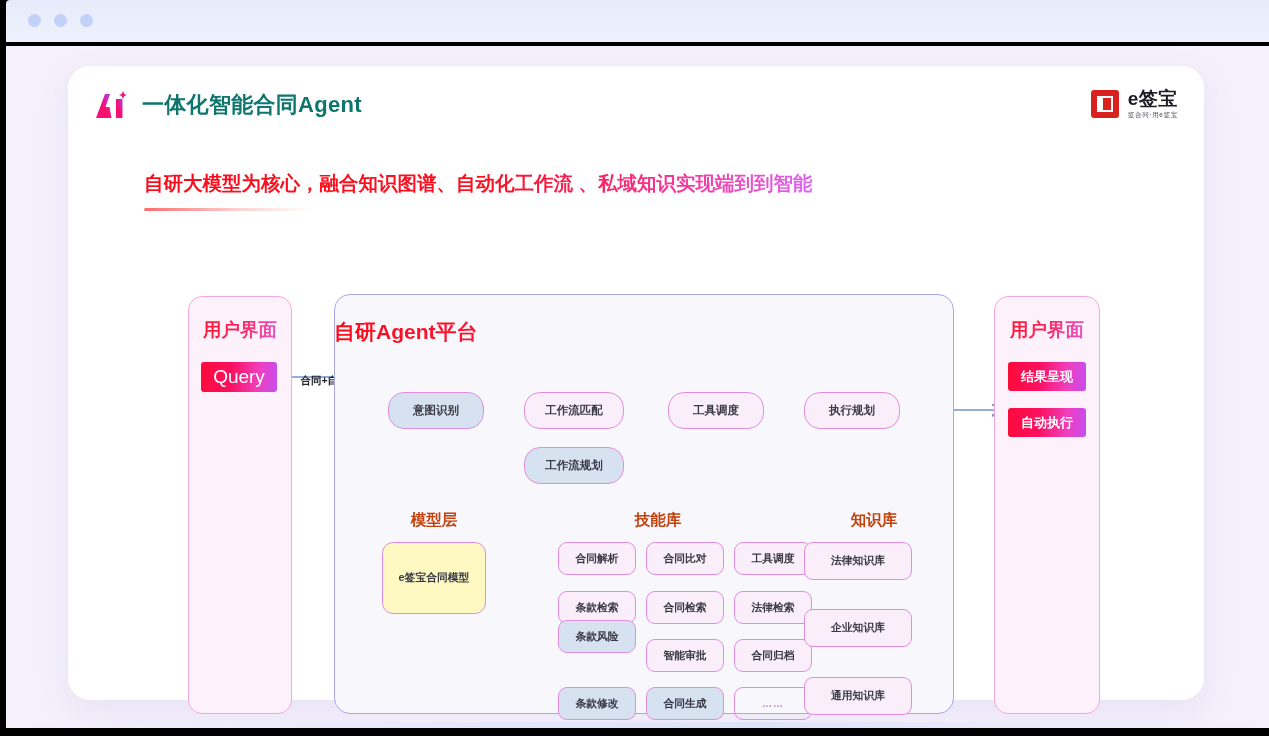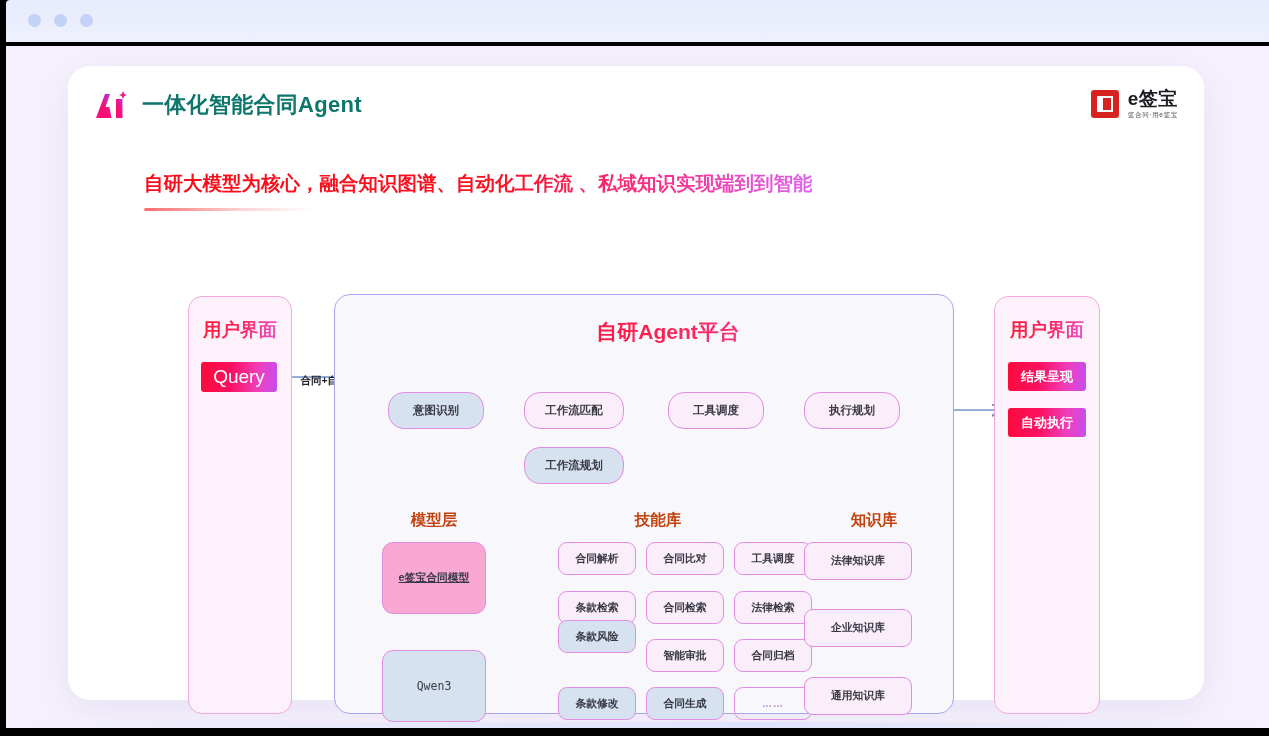--- a/index.html
+++ b/index.html
@@ -88,21 +88,21 @@
   .query-pill  { left: 133px; top: 296px; width: 76px; height: 30px; font-size:19px; font-weight:400;}
   .res-pill    { left: 940px; top: 296px; width: 78px; height: 29px; }
   .auto-pill   { left: 940px; top: 342px; width: 78px; height: 29px; }
 
   
   .agent-box {
     position: absolute; left: 266px; top: 228px; width: 620px; height: 420px;
     border: 1.5px solid #a9a6f0; border-radius: 16px; background: #f8f7fc;
   }
   .agent-title {
-    position: absolute; left: 266px; top: 252px; width: 668px; text-align: center;
+    position: absolute; left: 266px; top: 252px; width: 668px; text-align: left;
     font-size: 21px; font-weight: 700;
     background: linear-gradient(95deg,#fb0b19 0%, #fb2050 48%, #f256b4 80%, #e36ef0 100%);
     -webkit-background-clip: text; background-clip: text; color: transparent;
   }
 
   
   .node {
     position: absolute; border-radius: 16px; border: 1.3px solid #e38de0;
     display:flex; align-items:center; justify-content:center;
     font-size: 11.5px; font-weight: 700; color: #3a3a45; text-align:center;
@@ -128,21 +128,21 @@
   .ch-model { left: 296px; top: 444px; width: 140px; }
   .ch-skill { left: 490px; top: 444px; width: 200px; }
   .ch-know  { left: 716px; top: 444px; width: 180px; }
 
   
   .mbox {
     position: absolute; border-radius: 11px; border: 1.3px solid #e38de0;
     display:flex; align-items:center; justify-content:center; text-align:center;
     font-size: 10.8px; font-weight: 700; color: #3a3a45; padding: 0 12px; line-height: 1.45;
   }
-  .mbox.pink { background: #f9a8d4; text-decoration: underline; }
+  .mbox.pink { background: #fef9c3; }
   .mbox.blue { background: #d7e2f1; }
   .m-esign { left: 314px; top: 476px; width: 104px; height: 72px; }
   .m-qwen  { left: 314px; top: 584px; width: 104px; height: 72px; font-family:"DejaVu Sans Mono", monospace; font-weight:400; font-size:11.5px;}
 
   
   .sbox {
     position: absolute; width: 78px; height: 33px; border-radius: 9px;
     border: 1.3px solid #e38de0;
     display:flex; align-items:center; justify-content:center;
     font-size: 10.8px; font-weight: 700; color: #3a3a45;
@@ -238,21 +238,20 @@
         <div class="agent-title">自研Agent平台</div>
 
         <div class="node blue n-intent">意图识别</div>
         <div class="node pink n-wfmatch">工作流匹配</div>
         <div class="node blue n-wfplan">工作流规划</div>
         <div class="node pink n-tool">工具调度</div>
         <div class="node pink n-exec">执行规划</div>
 
         <div class="col-head ch-model">模型层</div>
         <div class="mbox pink m-esign">e签宝合同模型</div>
-        <div class="mbox blue m-qwen">Qwen3</div>
 
         <div class="col-head ch-skill">技能库</div>
         <div id="skill-grid">
             <div class="sbox pink" style="left: 490px; top: 476px;">合同解析</div>
             <div class="sbox pink" style="left: 578px; top: 476px;">合同比对</div>
             <div class="sbox pink" style="left: 666px; top: 476px;">工具调度</div>
             <div class="sbox pink" style="left: 490px; top: 525px;">条款检索</div>
             <div class="sbox pink" style="left: 578px; top: 525px;">合同检索</div>
             <div class="sbox pink" style="left: 666px; top: 525px;">法律检索</div>
             <div class="sbox blue" style="left: 490px; top: 554px;">条款风险</div>

